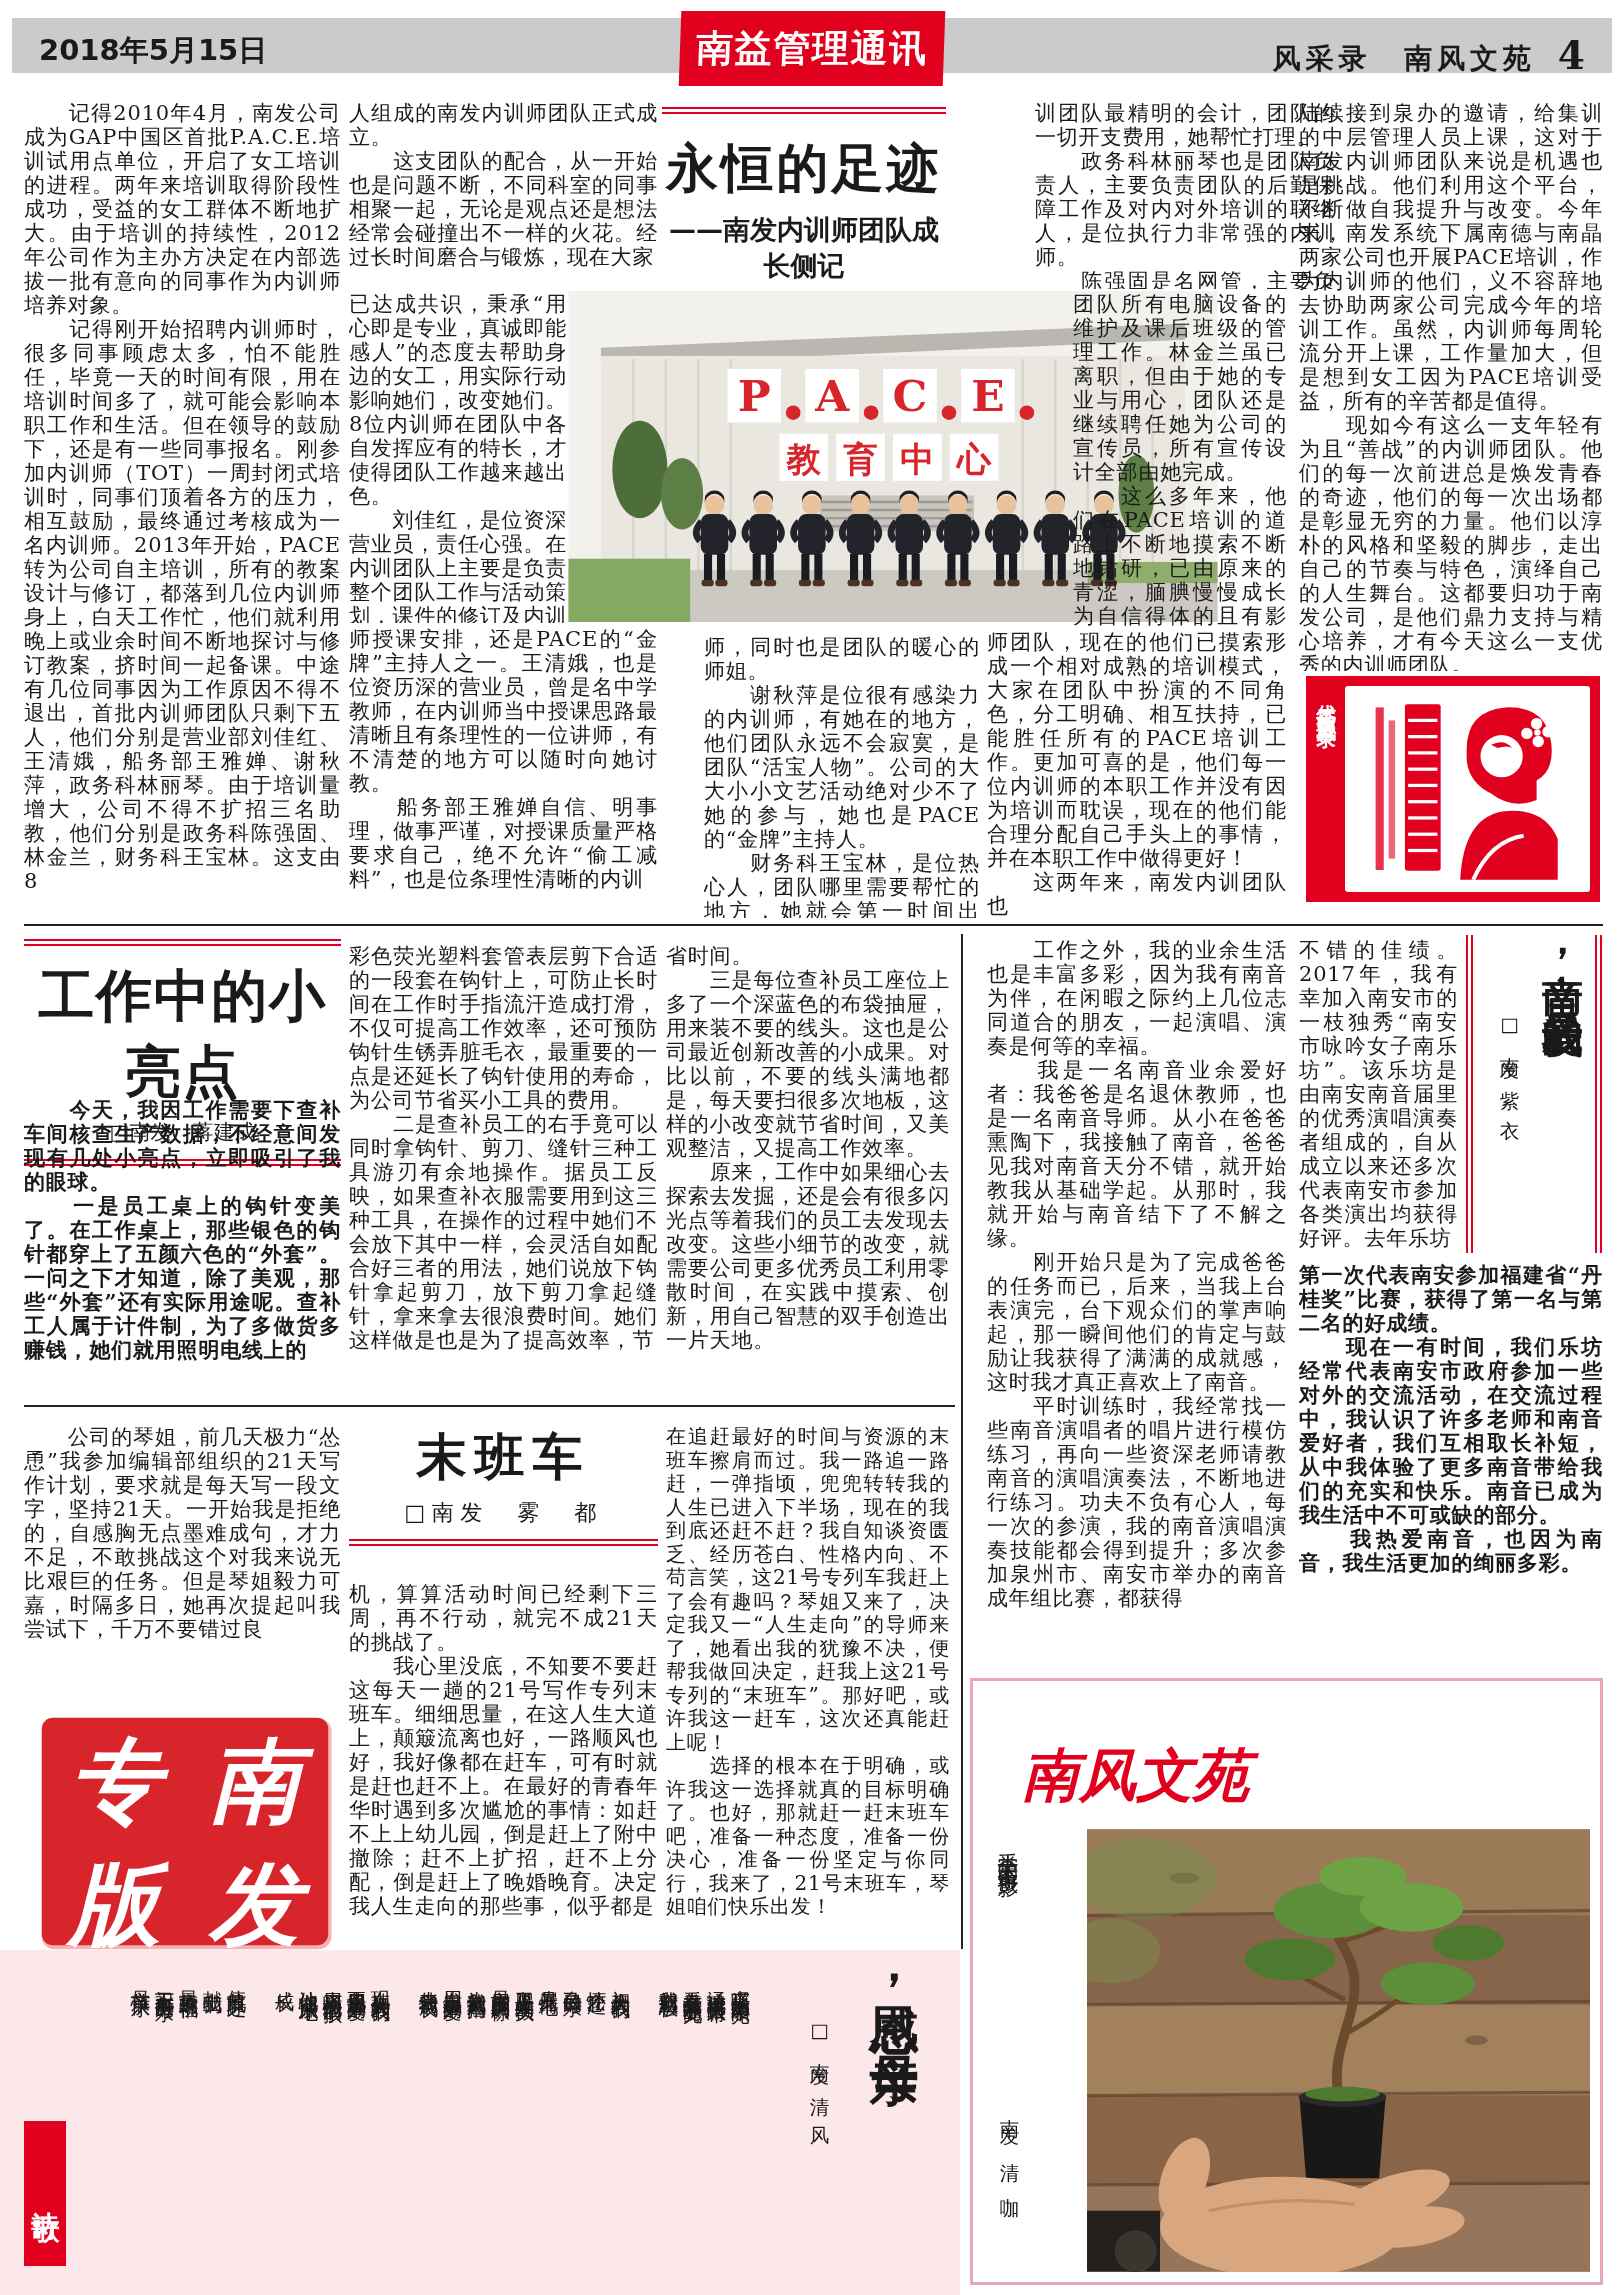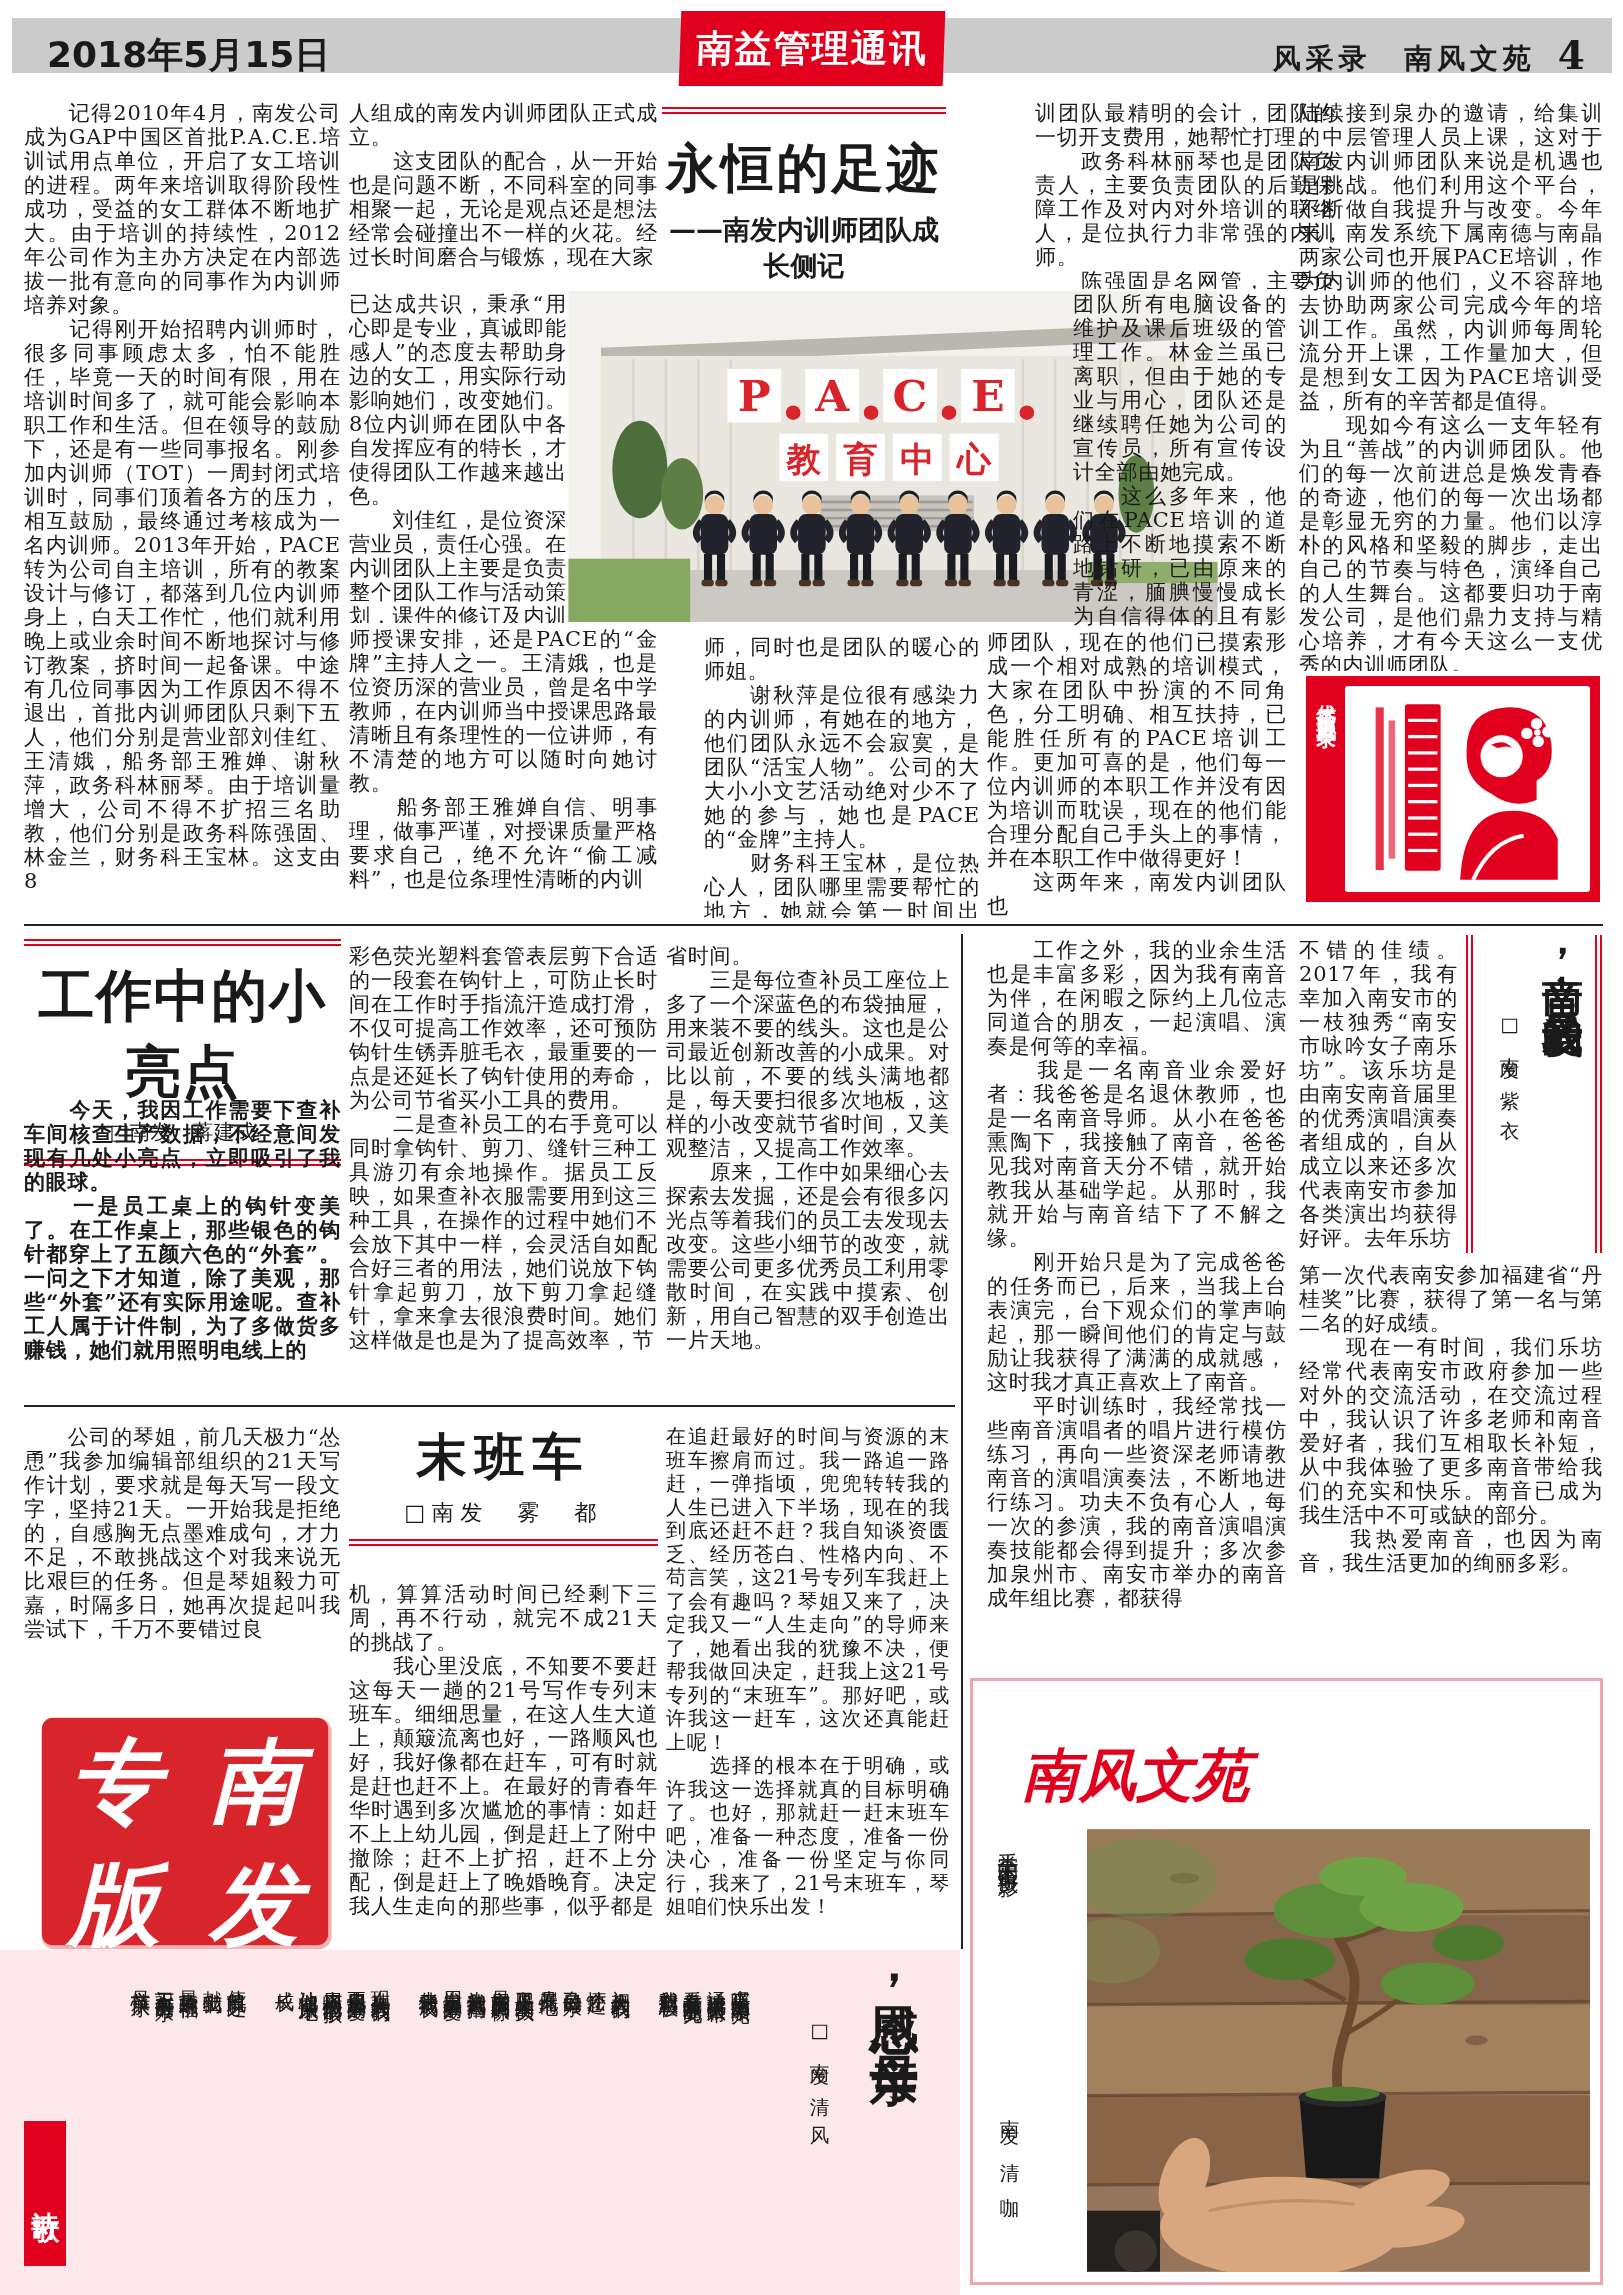--- a/index.html
+++ b/index.html
@@ -9,22 +9,22 @@
   .abs{position:absolute;}
   .body-text{font-size:21px;line-height:24px;text-align:justify;white-space:pre-wrap;
              overflow:hidden;letter-spacing:0.8px;}
   .fs25{font-size:20px;line-height:23.5px;}
   .vert{writing-mode:vertical-rl;}
   .hrule2{height:3.2px;border-top:2.4px solid var(--red);border-bottom:2.4px solid var(--red);}
   .vrule2{width:3.2px;border-left:2.4px solid var(--red);border-right:2.4px solid var(--red);}
   .divider{background:#222;}
   
   #header-band{left:12px;top:18px;width:1600px;height:55px;background:#cbcbcb;}
-  #header-date{left:47px;top:31px;font-family:"DejaVu Sans","Liberation Sans",sans-serif;
-               font-weight:bold;font-size:36px;}
+  #header-date{left:39px;top:31px;font-family:"DejaVu Sans","Liberation Sans",sans-serif;
+               font-weight:bold;font-size:29px;}
   #masthead{left:680px;top:11.4px;width:264px;height:75px;background:var(--red);color:#fff;
             display:flex;align-items:center;justify-content:center;font-weight:bold;
             font-size:37px;letter-spacing:1.6px;transform:skewX(-2deg);}
   #header-right{right:39px;top:32px;font-weight:bold;font-size:28px;letter-spacing:4.9px;
                 display:flex;align-items:flex-end;gap:22px;}
   #page-number{font-size:39px;letter-spacing:0;}
   
   #ft-titlebox{left:662px;top:107px;width:284px;text-align:center;}
   #ft-title{font-size:52px;font-weight:bold;margin:20px 0 8px 0;letter-spacing:3.2px;}
   #ft-subtitle{font-size:27px;font-weight:bold;margin-bottom:11.4px;}
@@ -271,21 +271,21 @@
 　　我是一名南音业余爱好者：我爸爸是名退休教师，也是一名南音导师。从小在爸爸熏陶下，我接触了南音，爸爸见我对南音天分不错，就开始教我从基础学起。从那时，我就开始与南音结下了不解之缘。
 　　刚开始只是为了完成爸爸的任务而已，后来，当我上台表演完，台下观众们的掌声响起，那一瞬间他们的肯定与鼓励让我获得了满满的成就感，这时我才真正喜欢上了南音。
 　　平时训练时，我经常找一些南音演唱者的唱片进行模仿练习，再向一些资深老师请教南音的演唱演奏法，不断地进行练习。功夫不负有心人，每一次的参演，我的南音演唱演奏技能都会得到提升；多次参加泉州市、南安市举办的南音成年组比赛，都获得</div>
   <div class="abs body-text" style="left:1299px;top:938px;width:159px;height:318px;">不错的佳绩。2017年，我有幸加入南安市的一枝独秀“南安市咏吟女子南乐坊”。该乐坊是由南安南音届里的优秀演唱演奏者组成的，自从成立以来还多次代表南安市参加各类演出均获得好评。去年乐坊</div>
   <div class="abs" id="ny-titlebox">
     <div class="vrule2" style="position:absolute;left:1.6px;top:0;height:100%;"></div>
     <div class="vrule2" style="position:absolute;right:1.6px;top:0;height:100%;"></div>
     <div class="vert" id="ny-title">南音，我的最爱</div>
     <div class="vert" id="ny-byline">□南发　紫　衣</div>
   </div>
-  <div class="abs body-text" style="left:1299px;top:1263px;width:304px;height:410px;">第一次代表南安参加福建省“丹桂奖”比赛，获得了第一名与第二名的好成绩。
+  <div class="abs body-text" style="left:1299px;top:1263px;width:304px;height:410px;font-weight:bold;">第一次代表南安参加福建省“丹桂奖”比赛，获得了第一名与第二名的好成绩。
 　　现在一有时间，我们乐坊经常代表南安市政府参加一些对外的交流活动，在交流过程中，我认识了许多老师和南音爱好者，我们互相取长补短，从中我体验了更多南音带给我们的充实和快乐。南音已成为我生活中不可或缺的部分。
 　　我热爱南音，也因为南音，我生活更加的绚丽多彩。</div>
 
   <div class="abs" id="nf-box">
     <div id="nf-title">
       <span>南风文苑</span>
     </div>
     <div class="vert" id="nf-caption">手掌中的生命（摄影）</div>
     <div class="vert" id="nf-credit">南发　清　咖</div>
 

